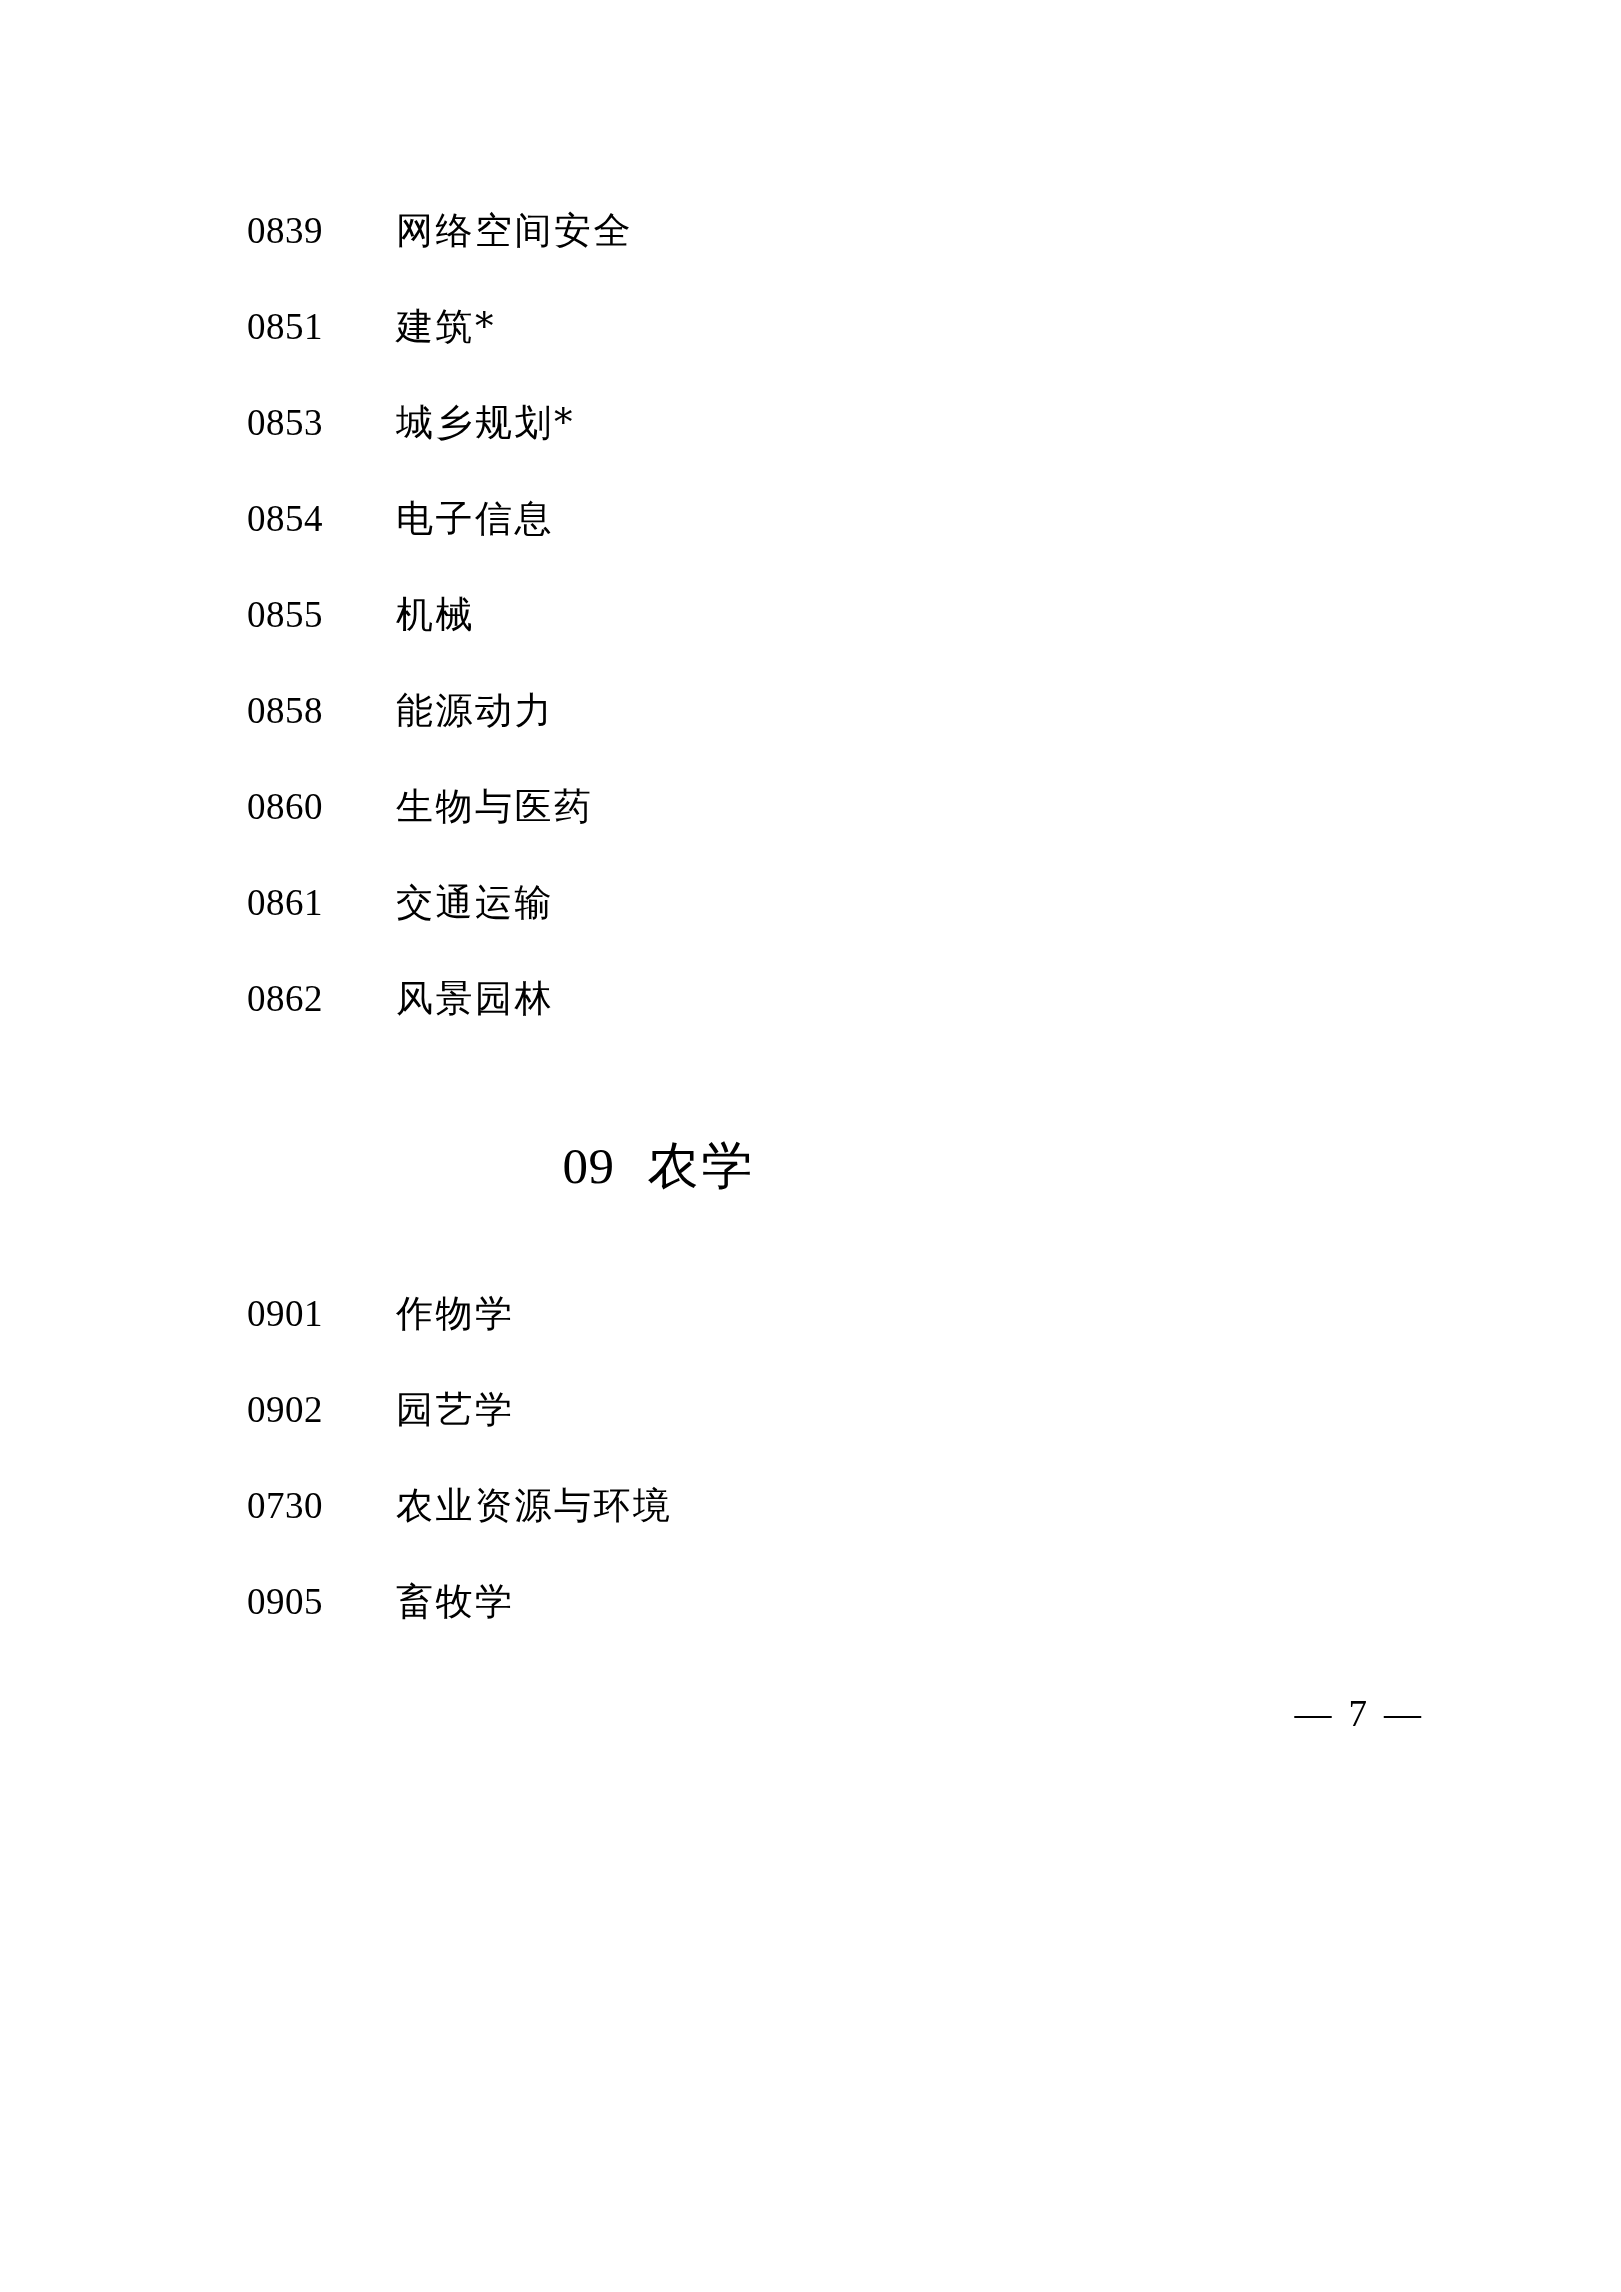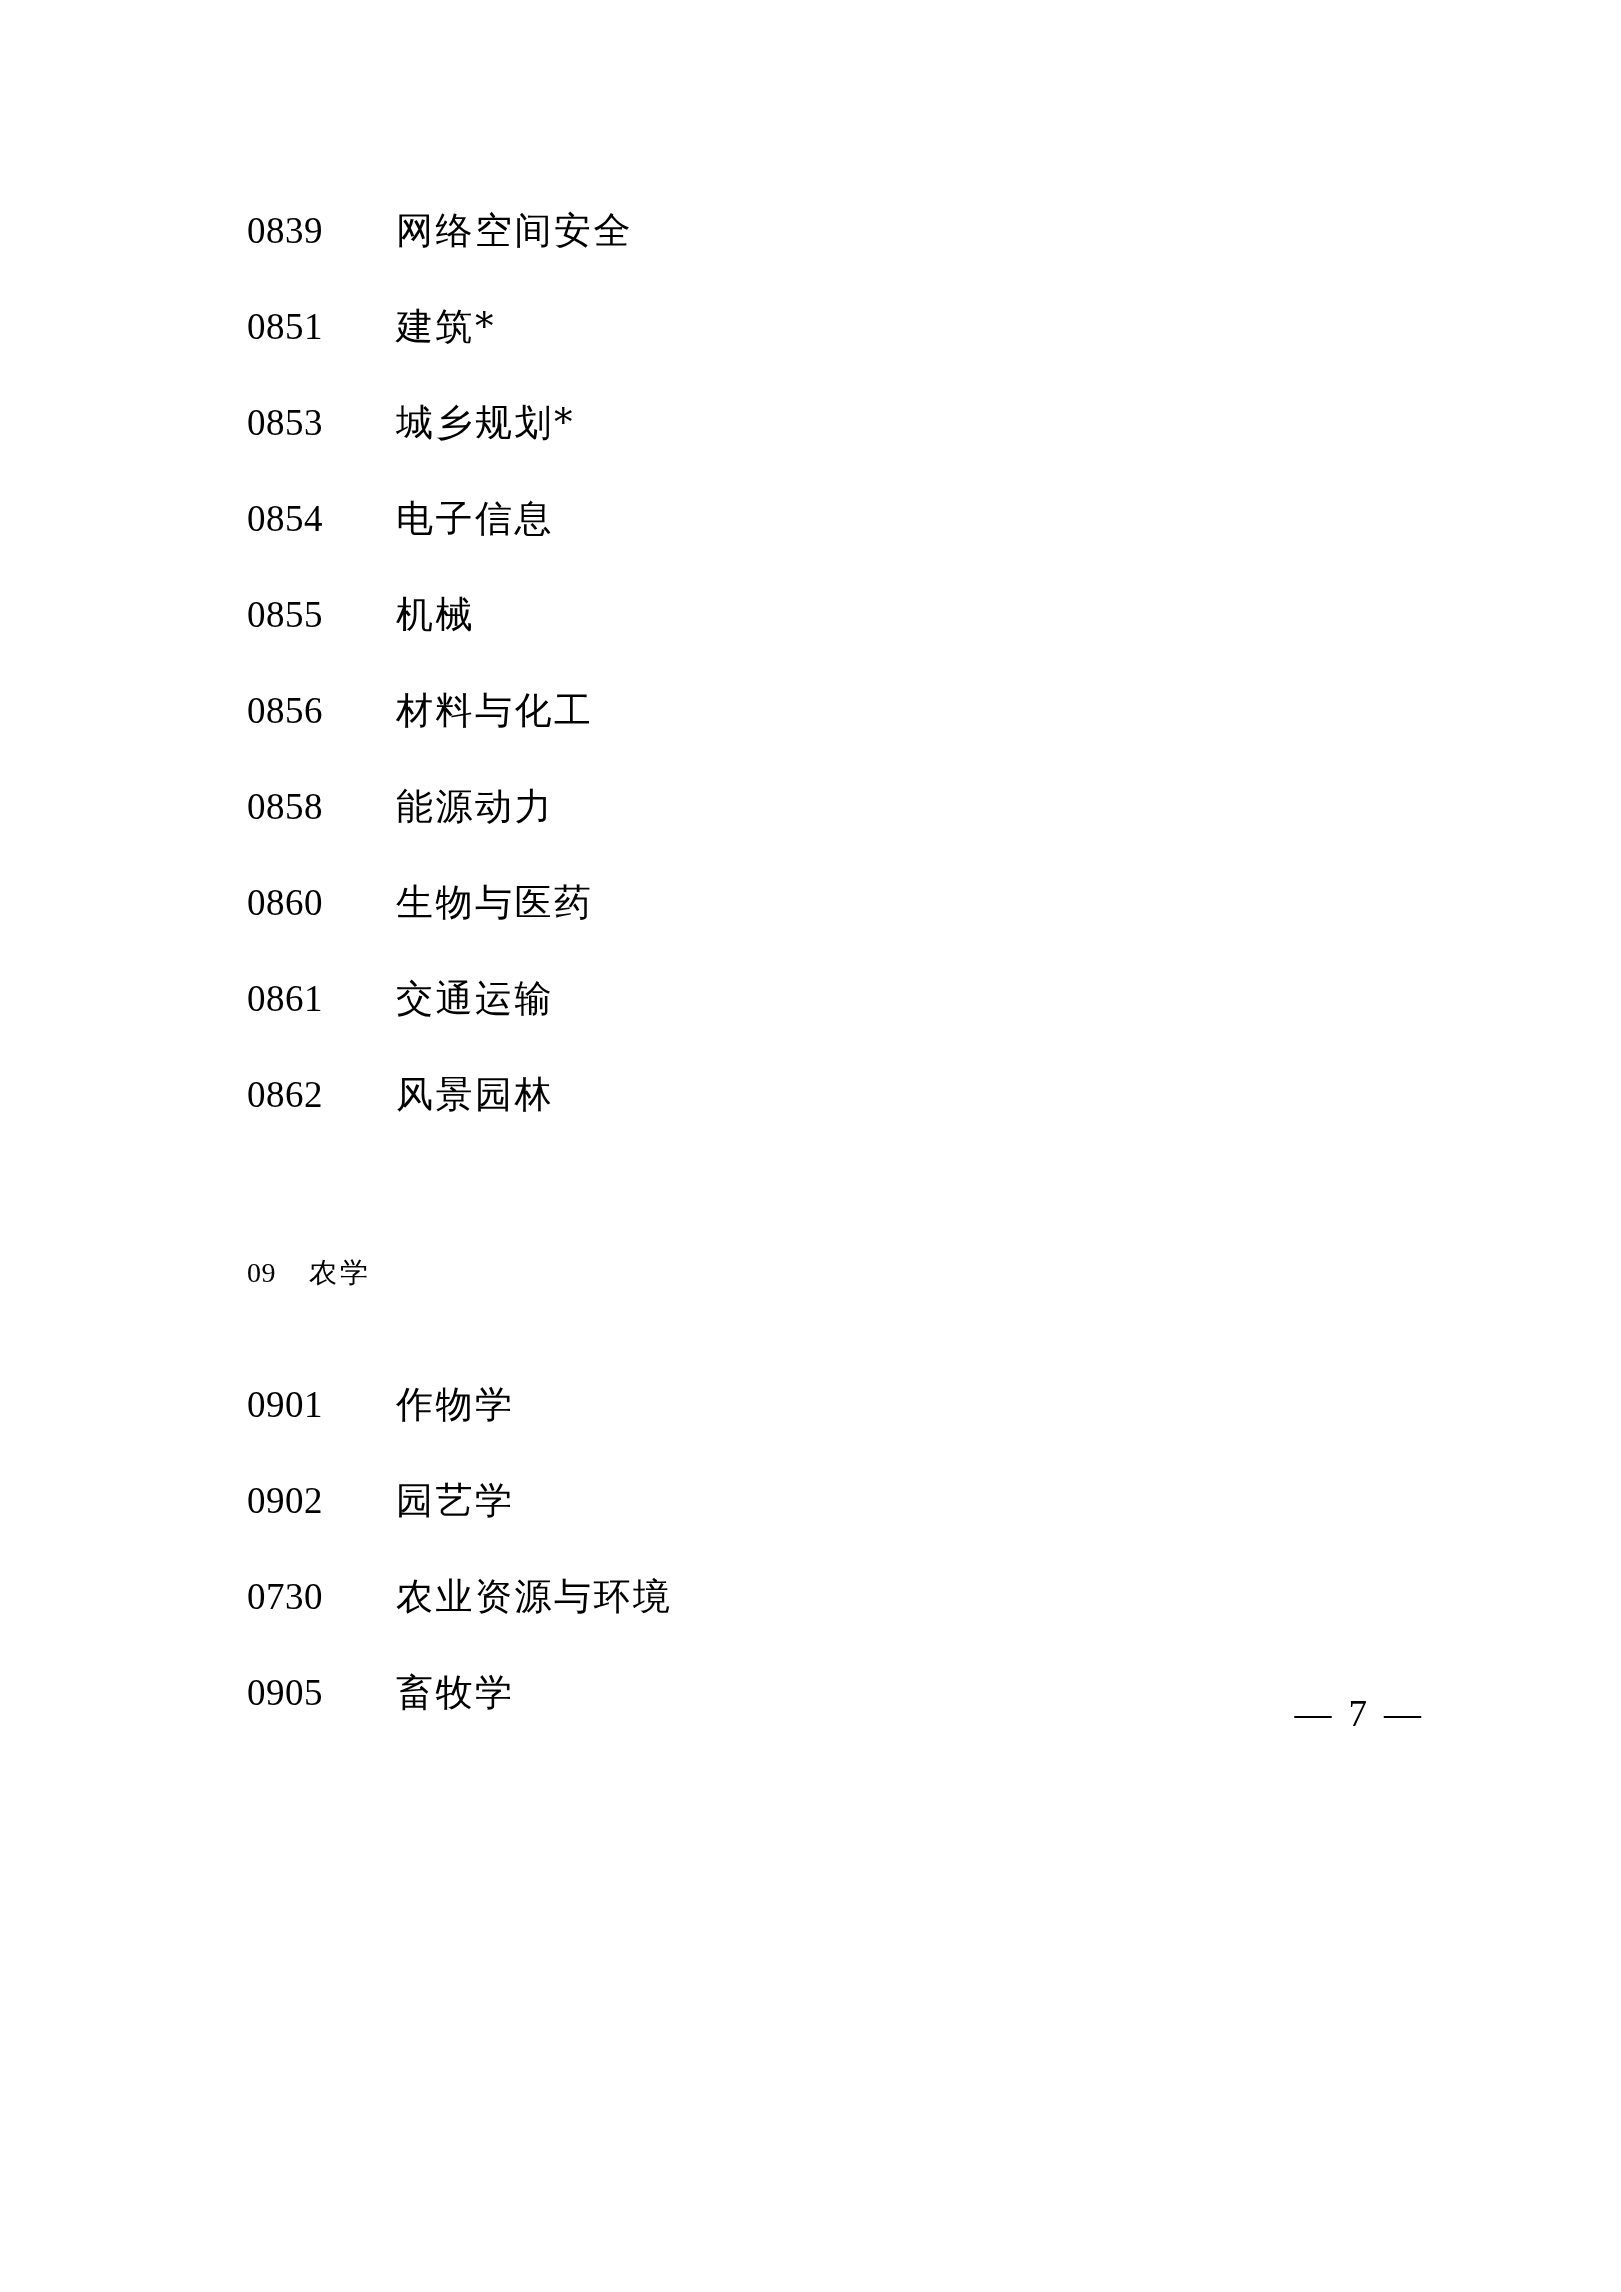--- a/index.html
+++ b/index.html
@@ -41,24 +41,24 @@
     font-size: 37px;
     letter-spacing: 0.5px;
     font-family: "Liberation Serif", "DejaVu Serif", serif;
   }
   .entry .name {
     font-size: 37px;
     letter-spacing: 2.5px;
     font-family: "DejaVu Serif", "Liberation Serif", serif;
   }
   .section-heading {
-    text-align: left;
-    font-size: 28px;
+    text-align: center;
+    font-size: 51px;
     letter-spacing: 2.9px;
-    margin-top: 88px;
+    margin-top: 62px;
     margin-bottom: 88px;
     padding-right: 333px;
     font-family: "DejaVu Serif", "Liberation Serif", serif;
   }
   .section-heading .sec-num {
     margin-right: 33px;
     font-family: "Liberation Serif", "DejaVu Serif", serif;
     letter-spacing: 0.5px;
   }
   .page-number {
@@ -89,24 +89,20 @@
         <span class="code">0853</span>
         <span class="name">城乡规划*</span>
       </div>
       <div class="entry">
         <span class="code">0854</span>
         <span class="name">电子信息</span>
       </div>
       <div class="entry">
         <span class="code">0855</span>
         <span class="name">机械</span>
-      </div>
-      <div class="entry">
-        <span class="code">0856</span>
-        <span class="name">材料与化工</span>
       </div>
       <div class="entry">
         <span class="code">0858</span>
         <span class="name">能源动力</span>
       </div>
       <div class="entry">
         <span class="code">0860</span>
         <span class="name">生物与医药</span>
       </div>
       <div class="entry">

